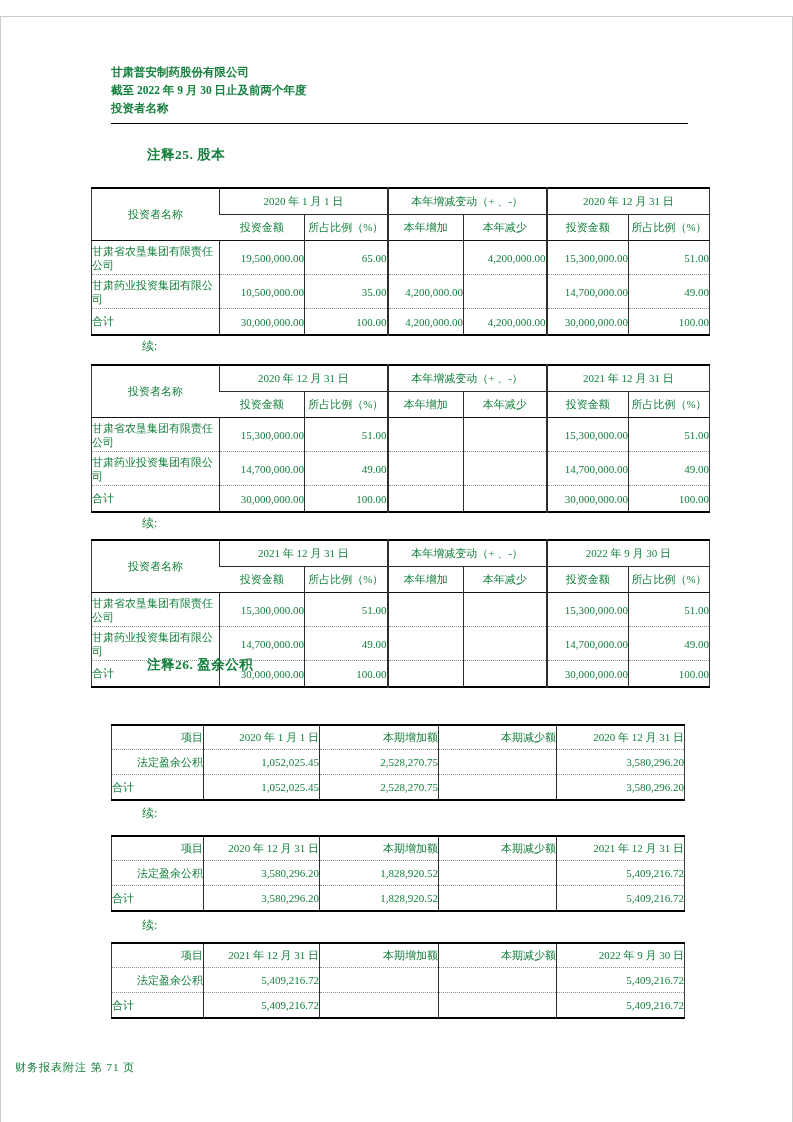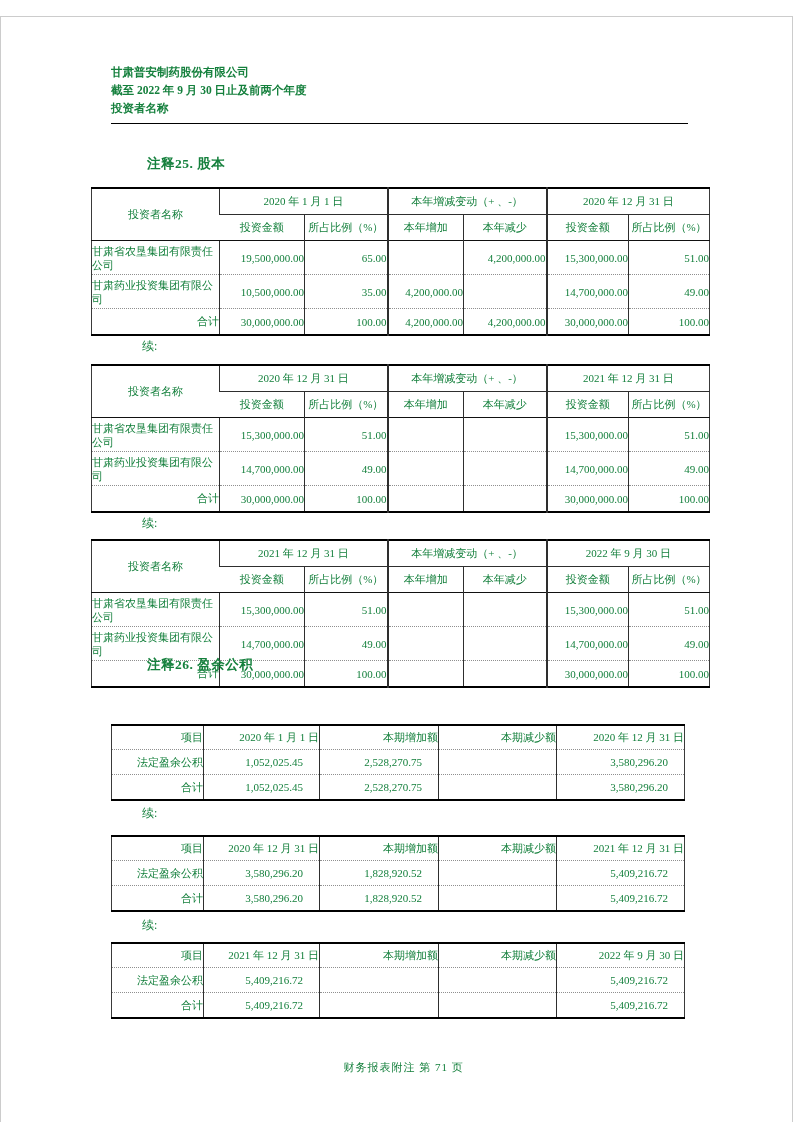--- a/index.html
+++ b/index.html
@@ -29,40 +29,40 @@
   .cap td:first-child, .sur td:first-child { border-left:none; }
   .cap .gl { border-left-width:2px; }
   .cap tr.h td { height:25px; text-align:center; }
   .cap tr.h2 td { border-top:1px solid #2e2e2e; }
   .cap tr.d td { height:33px; }
   .cap tr.sep td { border-top:1.6px solid #111; }
   .cap tr.dot td, .sur tr.dot td { border-top:1px dotted #8f8f8f; }
   .cap tr.tot td { height:25px; }
   .nm { text-align:left; padding:1px 5px 1px 2px; line-height:14px; }
   .n { text-align:right; padding-right:3px; }
-  .ct { text-align:right; }
+  .ct { text-align:left; }
   .sur tr.h td { height:23px; text-align:right; }
   .sur tr.d td { height:24px; }
   .sur .nm { padding-left:6px;text-align:right; }
-  .sur .n { padding-right:16px; }
-  .footer { position:absolute; top:1043px; left:0; right:0; text-align:center; text-indent:14px; font-size:11px; letter-spacing:1px; }
+  .sur .n { padding-right:0; }
+  .footer { position:absolute; top:1043px; left:0; right:0; text-align:left; text-indent:14px; font-size:11px; letter-spacing:1px; }
 </style>
 </head>
 <body>
 
 <div class="page">
 
   <div class="doc-header">
     <div>甘肃普安制药股份有限公司</div>
     <div>截至 2022 年 9 月 30 日止及前两个年度</div>
     <div>投资者名称</div>
   </div>
   <div class="rule"></div>
 
-  <div class="note-title" style="top:138px">注释25. 股本</div>
+  <div class="note-title" style="top:129px">注释25. 股本</div>
 
   <table class="cap" style="top:170px">
     <colgroup>
         <col style="width:128px">
         <col style="width:85px">
         <col style="width:83px">
         <col style="width:76px">
         <col style="width:83px">
         <col style="width:82px">
         <col style="width:81px">

